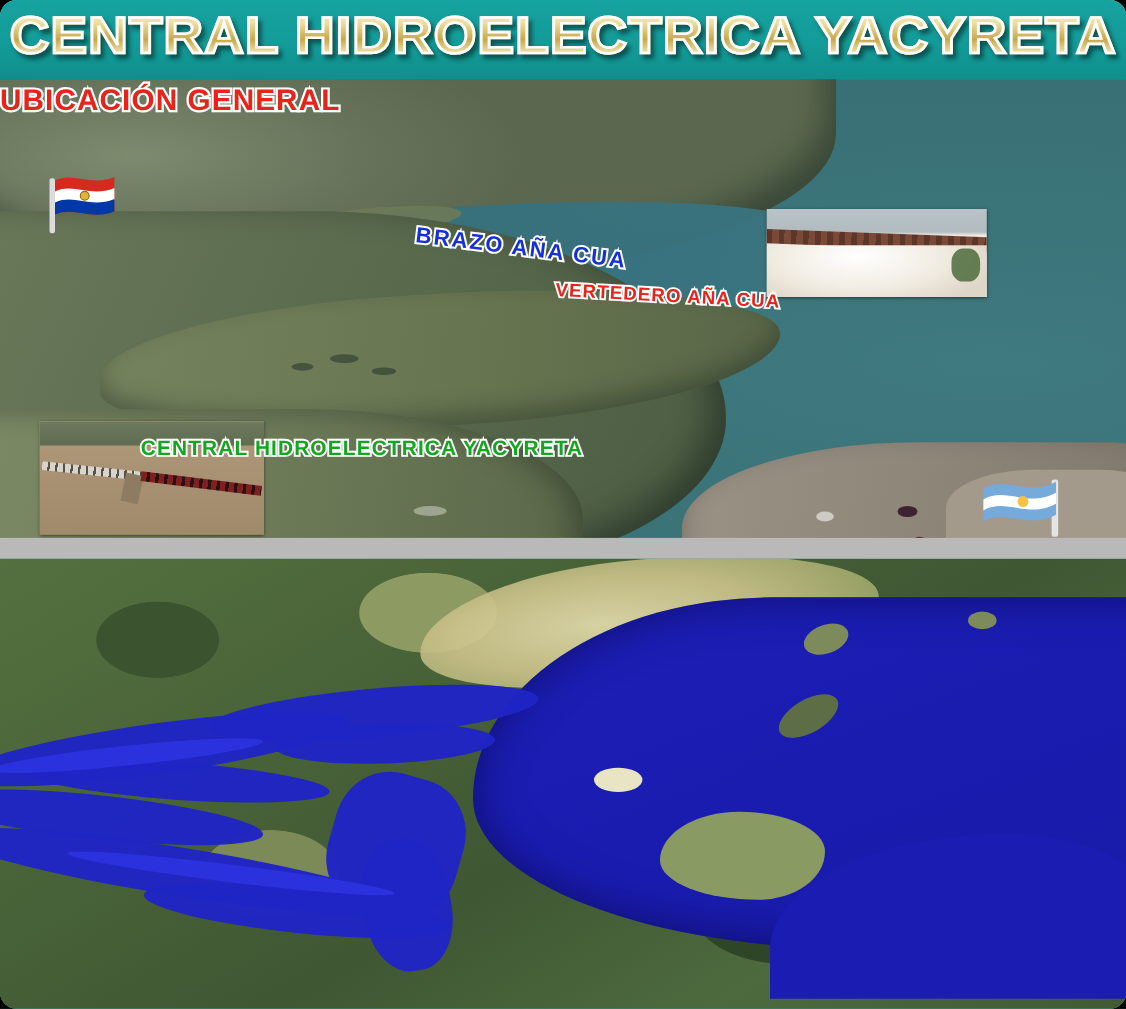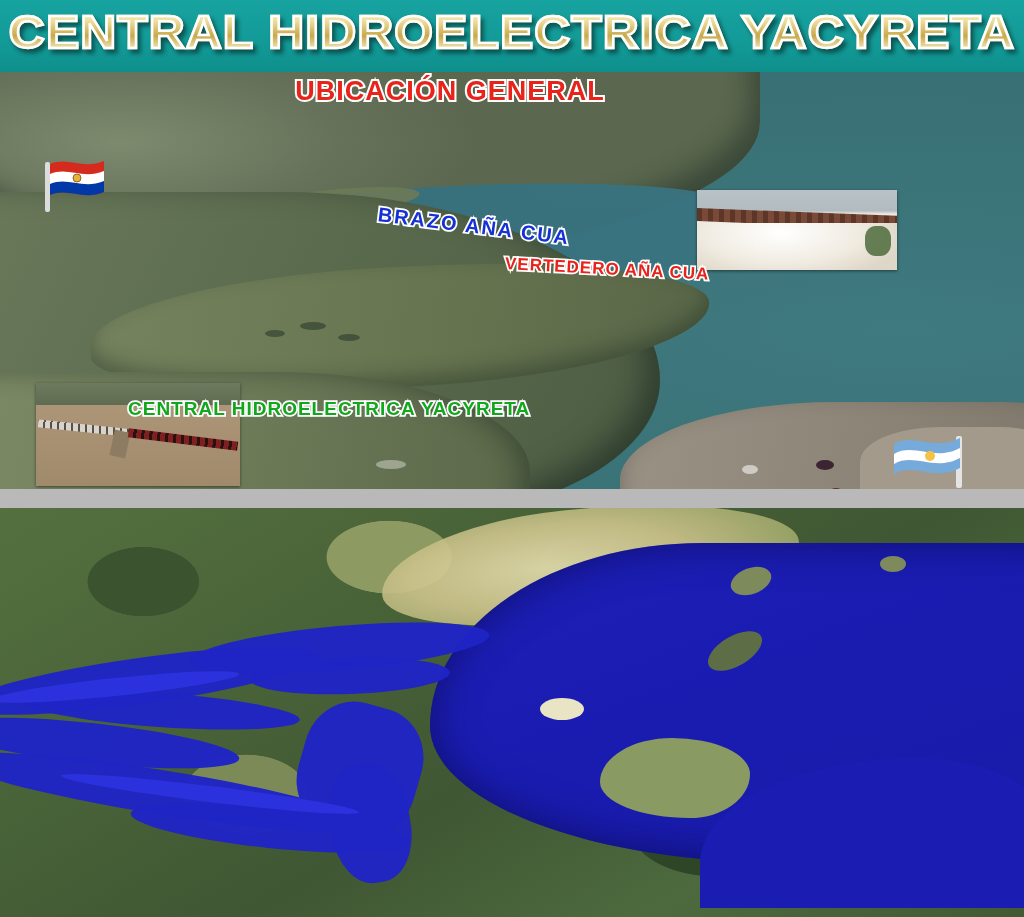--- a/index.html
+++ b/index.html
@@ -1,18 +1,18 @@
 <!DOCTYPE html>
 <html><head>
 <meta charset="utf-8">
 <title>Central Hidroelectrica Yacyreta</title>
 <style>
   html,body{margin:0;padding:0;background:#000;}
   body{font-family:"Liberation Sans",sans-serif;}
-  #page{position:relative;width:1024px;height:917px;overflow:hidden;background:#5eead4;}
+  #page{position:relative;width:1024px;height:917px;overflow:hidden;background:#5eead4;border-radius:15px;}
 
   
   #title-banner{position:absolute;left:0;top:0;width:1024px;height:72px;
     background:linear-gradient(#17a3a0 0%,#129a97 60%,#0f8f8c 100%);overflow:hidden;}
   #title-text{position:absolute;left:0;top:4px;width:1024px;text-align:center;
     font-family:"Liberation Sans",sans-serif;font-weight:bold;font-size:47px;letter-spacing:1px;
     transform:scaleX(1.06);transform-origin:50% 50%;
     background:linear-gradient(#f7efc8 0%,#efe0a1 30%,#c8a84a 58%,#efe3b0 80%,#fbf6df 100%);
     -webkit-background-clip:text;background-clip:text;color:transparent;
     -webkit-text-stroke:2.4px #ffffff;
@@ -85,21 +85,21 @@
   #inset-dam .bar2{position:absolute;left:92px;top:52px;width:110px;height:9px;
     background:repeating-linear-gradient(90deg,#7e2020 0 5px,#2b1010 5px 8px);
     transform:rotate(7deg);}
   #inset-dam .pier{position:absolute;left:76px;top:48px;width:16px;height:26px;
     background:#8e7c62;transform:rotate(12deg);}
   #inset-dam .topland{position:absolute;left:0;top:0;width:204px;height:22px;
     background:linear-gradient(#6d7a5e,#5f6c51);}
 
   
   .lbl{position:absolute;font-family:"Liberation Sans",sans-serif;font-weight:bold;white-space:nowrap;}
-  #lbl-ubicacion{left:0;top:76px;width:900px;text-align:center;font-size:27px;color:#e8231a;
+  #lbl-ubicacion{left:0;top:76px;width:900px;text-align:left;font-size:27px;color:#e8231a;
     -webkit-text-stroke:4px #ffffff;paint-order:stroke fill;letter-spacing:1px;}
   #lbl-paraguay{left:99px;top:138px;font-size:30px;color:#e8302a;
     -webkit-text-stroke:4px #ffffff;paint-order:stroke fill;letter-spacing:1px;}
   #lbl-brazo{left:378px;top:131px;font-size:20px;color:#1630d8;
     -webkit-text-stroke:3.6px #ffffff;paint-order:stroke fill;letter-spacing:2px;
     transform:rotate(7deg);transform-origin:0 50%;}
   #lbl-vertedero{left:505px;top:182px;font-size:17px;color:#e8231a;
     -webkit-text-stroke:3.4px #ffffff;paint-order:stroke fill;letter-spacing:1px;
     transform:rotate(3deg);transform-origin:0 50%;}
   #lbl-chy{left:128px;top:326px;font-size:19px;color:#12a81e;

